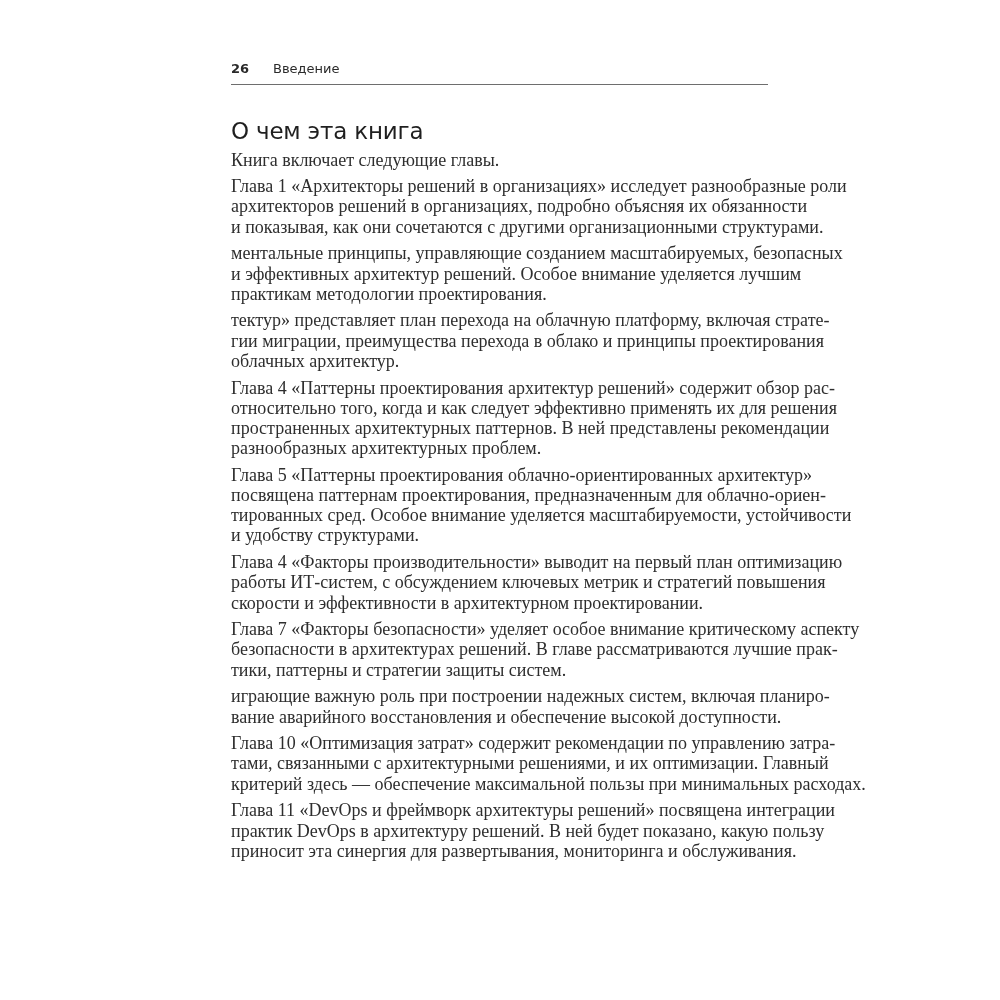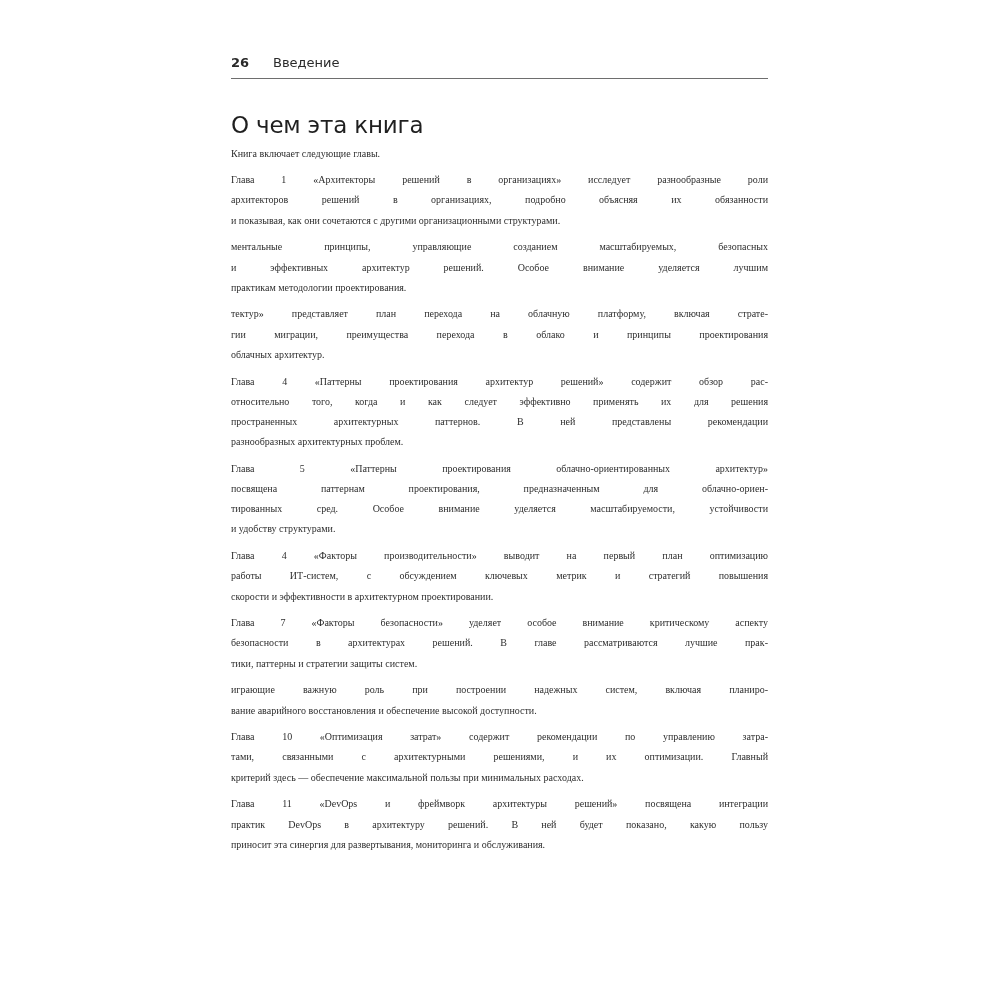--- a/index.html
+++ b/index.html
@@ -10,21 +10,21 @@
     body {
       width: 1000px;
       height: 1000px;
       position: relative;
       overflow: hidden;
       color: #2b2b2b;
     }
     .page {
       position: absolute;
       left: 231px;
-      top: 51px;
+      top: 57px;
       width: 537px;
     }
     .running-head {
       display: flex;
       align-items: baseline;
       font-family: "DejaVu Sans", sans-serif;
       font-size: 13px;
       color: #2a2a2a;
       height: 22px;
       padding-top: 4px;
@@ -46,21 +46,21 @@
       font-family: "DejaVu Sans", sans-serif;
       font-size: 23px;
       font-weight: 500;
       color: #1f1f1f;
       margin: 31px 0 3px 0;
       line-height: 30px;
       letter-spacing: -0.2px;
     }
     .body-text {
       font-family: "Liberation Serif", serif;
-      font-size: 10px;
+      font-size: 18px;
       line-height: 20.2px;
       color: #2e2e2e;
       text-align: justify;
     }
     .intro {
       margin: 4px 0 6px 0;
     }
     .chapter {
       margin: 0 0 6.5px 0;
     }

